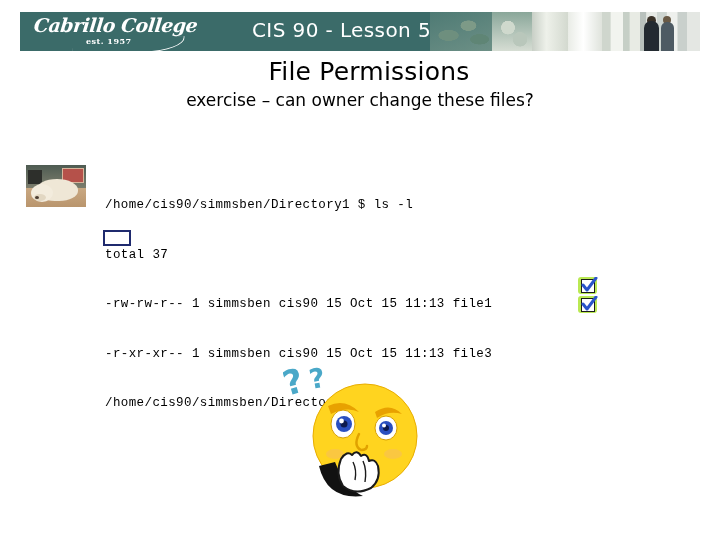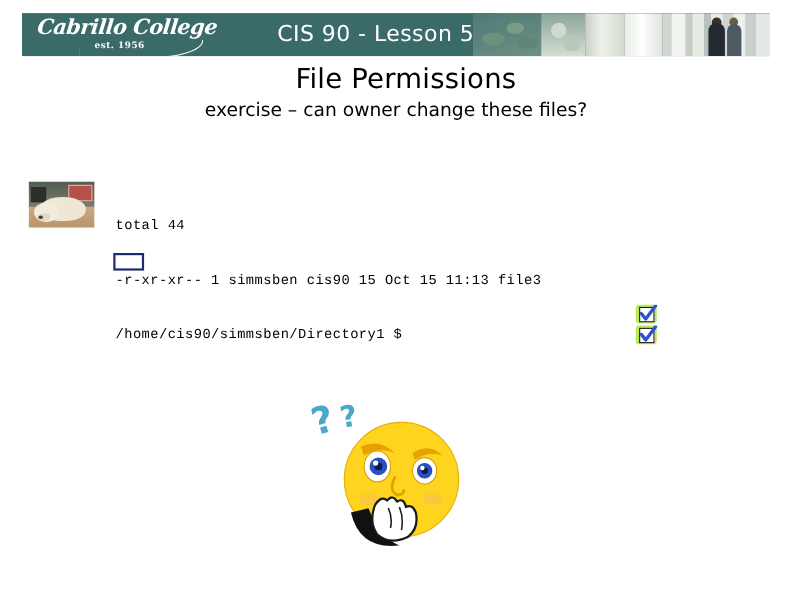--- a/index.html
+++ b/index.html
@@ -251,21 +251,21 @@
 </style>
 </head>
 <body>
 
 <div class="banner">
   <div class="banner-left"></div>
 
   <div class="logo">
     <div class="logo-name">Cabrillo College</div>
     <div class="logo-swash"></div>
-    <div class="logo-est">est. 1956</div>
+    <div class="logo-est">est. 1957</div>
   </div>
 
   <div class="banner-title">CIS 90 - Lesson 5</div>
 
   <div class="photos">
     <div class="ph ph1"></div>
     <div class="ph ph2"></div>
     <div class="ph ph3"></div>
     <div class="ph ph4"></div>
     <div class="ph ph5"></div>
@@ -286,21 +286,23 @@
   <div class="bg-floor"></div>
   <div class="dark-obj"></div>
   <div class="pic-frame"></div>
   <div class="dog-body"></div>
   <div class="dog-head"></div>
   <div class="dog-snout"></div>
   <div class="dog-nose"></div>
 </div>
 
 <div class="term">
-  <div class="line">total 44</div>
+  <div class="line">/home/cis90/simmsben/Directory1 $ ls -l</div>
+  <div class="line">total 37</div>
+  <div class="line">-rw-rw-r-- 1 simmsben cis90 15 Oct 15 11:13 file1</div>
   <div class="line">-r-xr-xr-- 1 simmsben cis90 15 Oct 15 11:13 file3</div>
   <div class="line">/home/cis90/simmsben/Directory1 $</div>
   <div class="blank"></div>
   
   
   
   
 </div>
 
 <div class="perm-box"></div>

